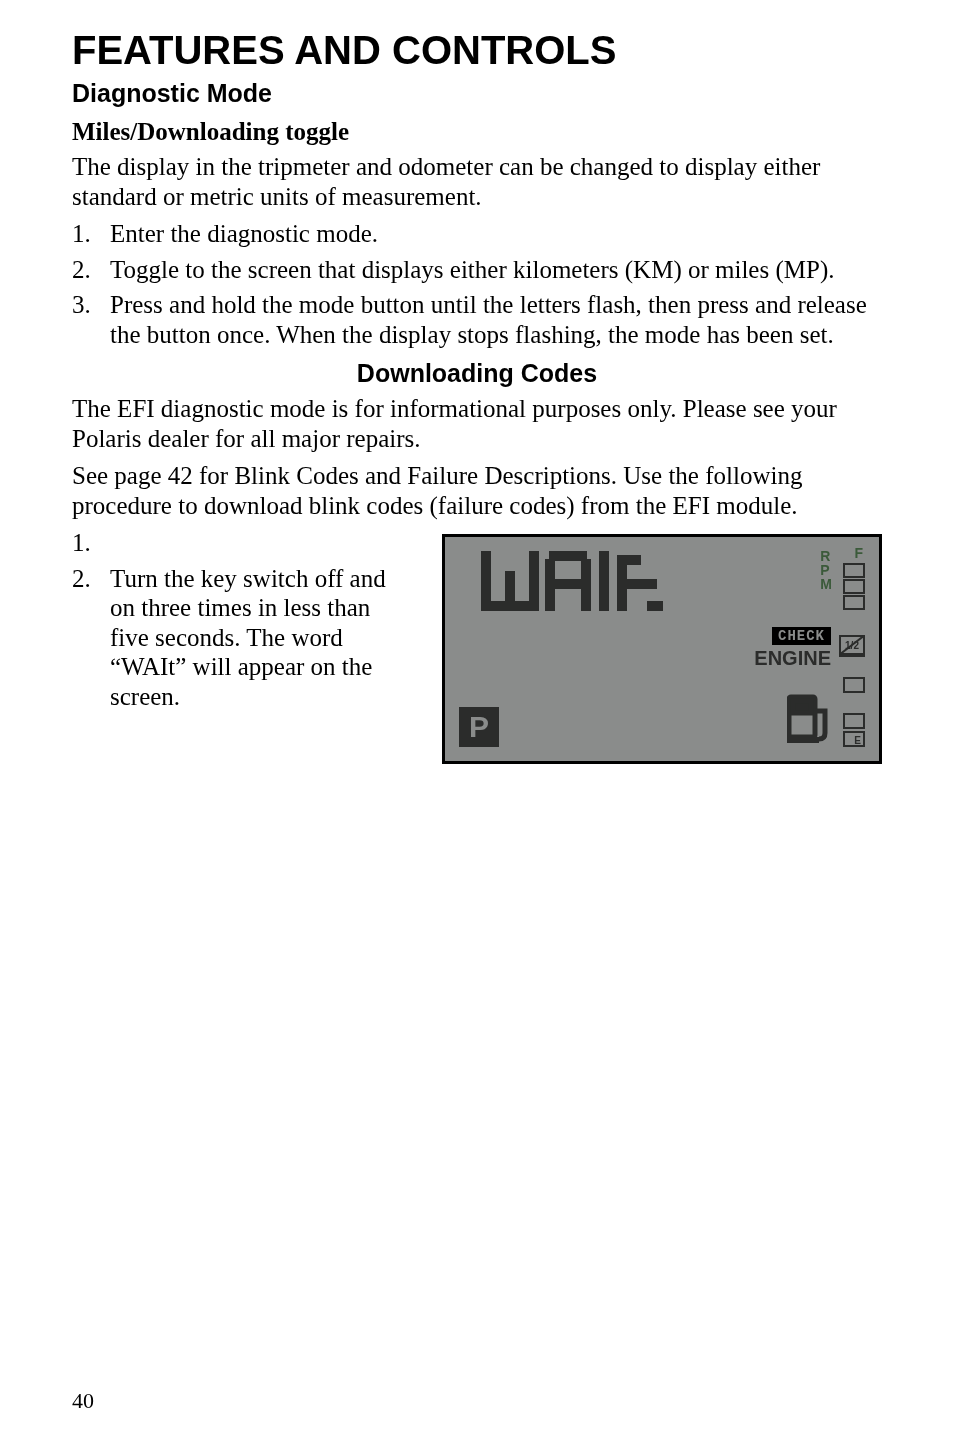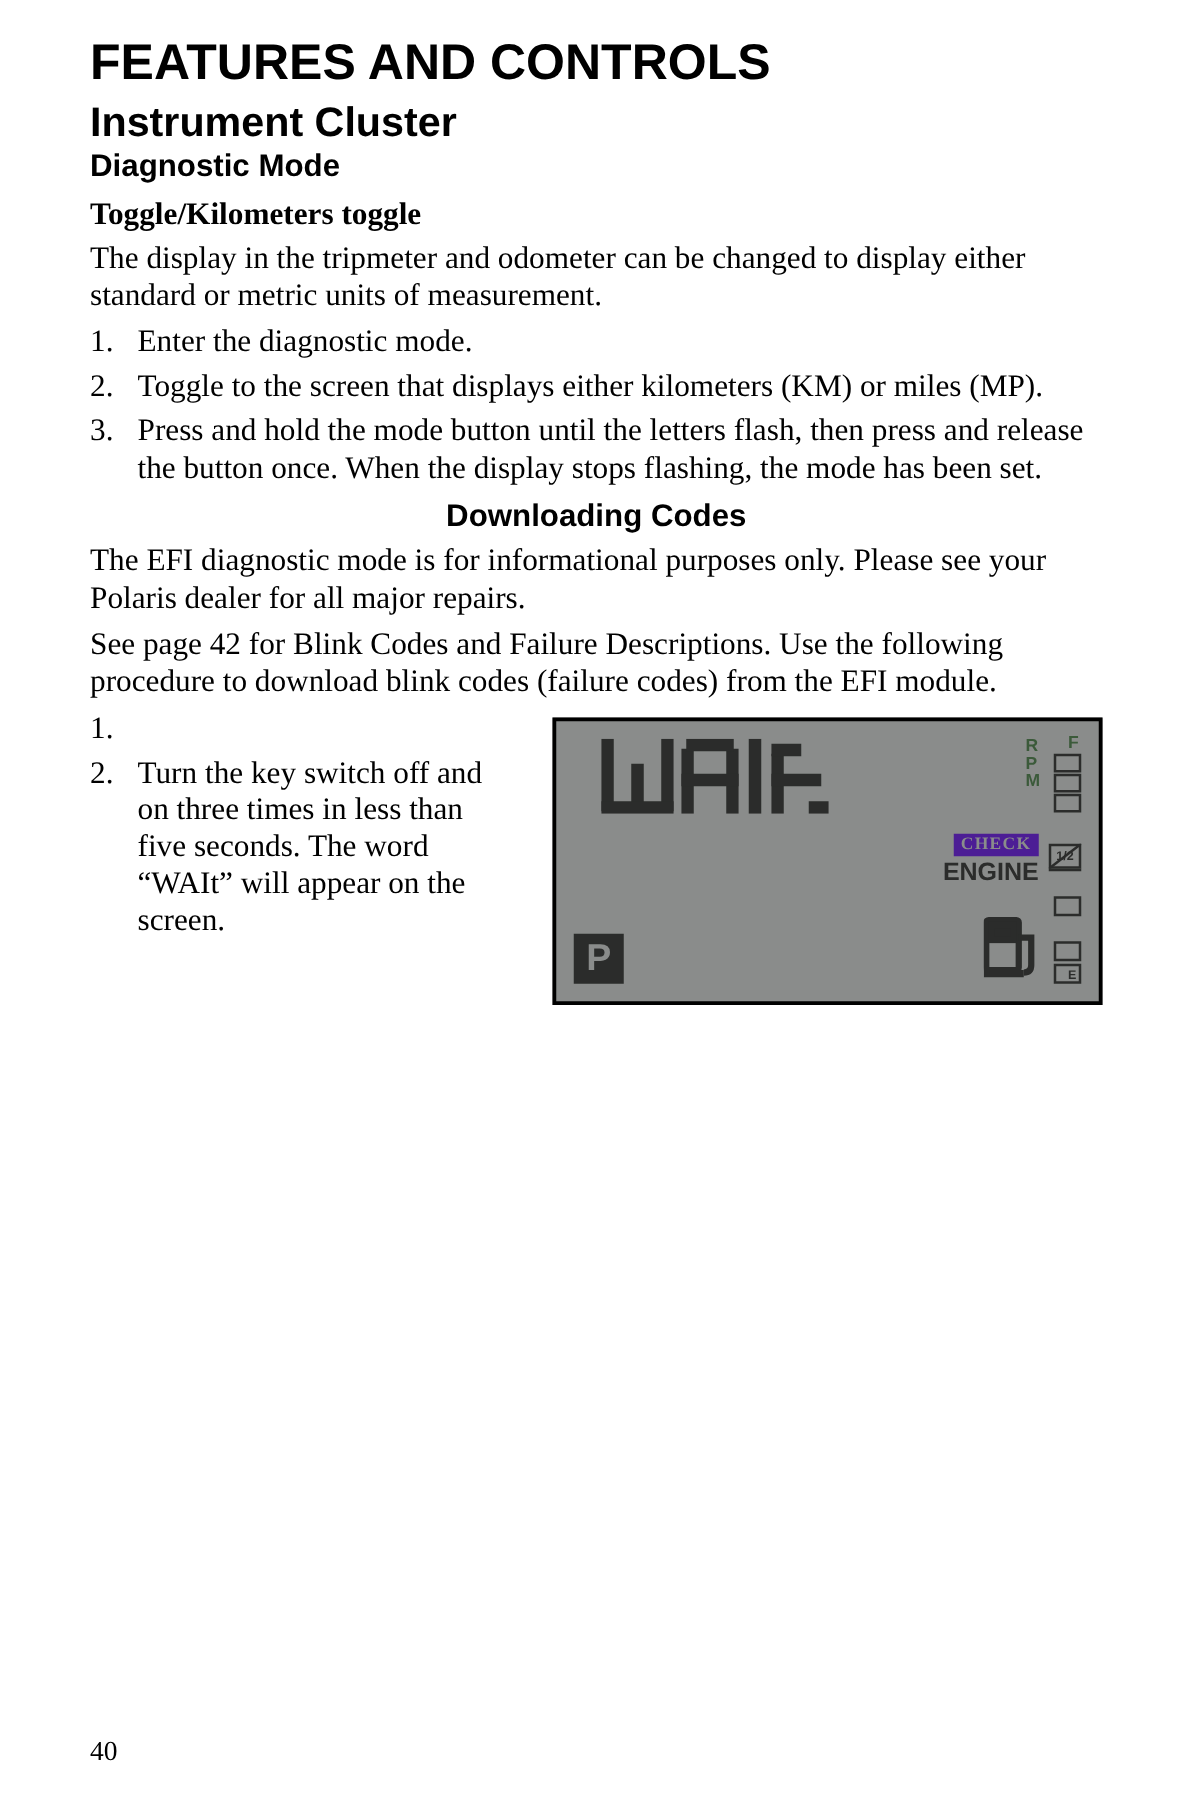--- a/index.html
+++ b/index.html
@@ -20,43 +20,42 @@
   .two-col .left { flex: 1; }
   .two-col .right { width: 440px; flex-shrink: 0; padding-top: 6px; }
   .lcd-frame { border: 3px solid #000; background: #8a8c8b; padding: 10px 8px 8px 8px; height: 230px; position: relative; }
   .lcd-inner { position: relative; width: 100%; height: 100%; }
   .seg-text { font-family: "Courier New", monospace; font-weight: 700; color: #2b2c2b; font-size: 64px; letter-spacing: 4px; position: absolute; top: 4px; left: 28px; display:flex; gap:6px; align-items:flex-start; }
   .seg-glyph svg { display:block; }
   .gear-col { position: absolute; right: 40px; top: 2px; font-family: Arial, Helvetica, sans-serif; font-weight: 700; color: #3b5a3a; font-size: 14px; line-height: 14px; text-align: left; }
   .gear-col div { letter-spacing: -1px; }
   .gear-boxes { position: absolute; right: 6px; top: 2px; display: flex; flex-direction: column; gap: 1px; }
   .gear-box { width: 22px; height: 15px; border: 2px solid #2b2c2b; }
-  .check-lbl { position: absolute; right: 40px; top: 80px; background: #4c1d95; color: #8a8c8b; font-family: Liberation Serif, serif; font-weight: 700; font-size: 14px; padding: 1px 6px; letter-spacing: 1px; }
+  .check-lbl { position: absolute; right: 40px; top: 80px; background: #000000; color: #8a8c8b; font-family: Liberation Mono, monospace; font-weight: 700; font-size: 14px; padding: 1px 6px; letter-spacing: 1px; }
   .engine-lbl { position: absolute; right: 40px; top: 100px; color: #2b2c2b; font-family: Arial, Helvetica, sans-serif; font-weight: 700; font-size: 20px; letter-spacing: 0px; }
   .half-box { position: absolute; right: 6px; top: 88px; width: 26px; height: 20px; border: 2px solid #2b2c2b; font-family: Arial, Helvetica, sans-serif; font-weight: 700; font-size: 10px; color: #2b2c2b; display:flex; align-items:center; justify-content:center; }
   .half-diag { position:absolute; right:6px; top:88px; width:26px; height:20px; }
   .park { position: absolute; left: 6px; bottom: 6px; width: 40px; height: 40px; background: #2b2c2b; color: #8a8c8b; font-family: Arial, Helvetica, sans-serif; font-weight: 900; font-size: 30px; display: flex; align-items: center; justify-content: center; }
   .fuel { position: absolute; right: 36px; bottom: 6px; }
   .fuel-bars { position: absolute; right: 6px; bottom: 6px; display:flex; flex-direction:column; gap:2px; }
   .fuel-bar { width: 22px; height: 16px; border: 2px solid #2b2c2b; }
   .fuel-bar.e { position: relative; }
   .fuel-bar.e::after { content:"E"; position:absolute; right:2px; bottom:-1px; font-size:10px; font-family: Arial, Helvetica, sans-serif; color:#2b2c2b; font-weight:700; }
   .page-num { position: absolute; left: 72px; bottom: 40px; font-size: 22px; font-family: "Times New Roman", Times, serif; }
   .underline { position: absolute; right: 6px; top: 108px; width: 26px; height: 2px; background:#2b2c2b; }
   .fuel-top-box { position: absolute; right:6px; top: 130px; width:22px; height:16px; border:2px solid #2b2c2b; }
 </style>
 </head>
 <body>
 
 <div class="page">
   <div class="h1">FEATURES AND CONTROLS</div>
-  <div class="h2">Instrument Cluster</div>
   <div class="h4">Diagnostic Mode</div>
 
-  <div class="h5">Toggle/Kilometers toggle</div>
+  <div class="h5">Miles/Downloading toggle</div>
   <div class="body">The display in the tripmeter and odometer can be changed to display either standard or metric units of measurement.</div>
 
   <ol class="numbered">
     <li>
         <span class="num">1.</span>
         <span class="txt">Enter the diagnostic mode.</span>
       </li>
     <li>
         <span class="num">2.</span>
         <span class="txt">Toggle to the screen that displays either kilometers (KM) or miles (MP).</span>

